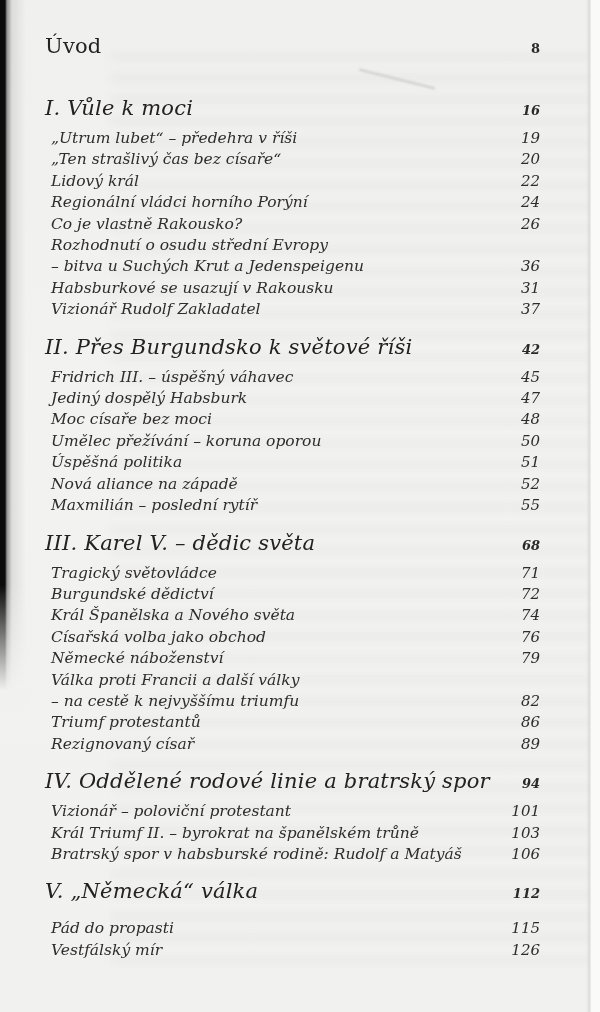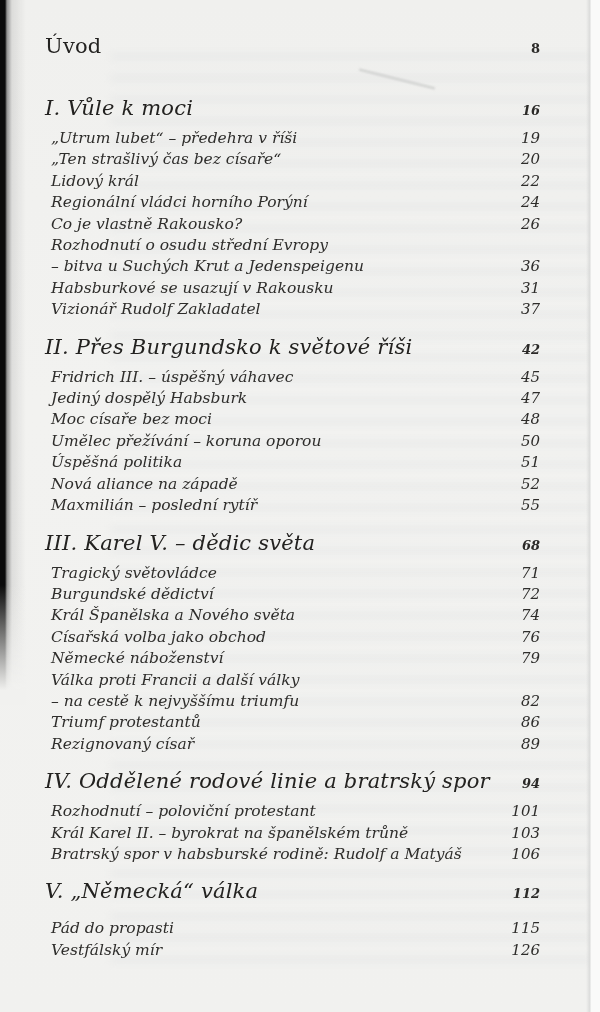--- a/index.html
+++ b/index.html
@@ -215,25 +215,25 @@
             </div>
           </div>
         </section>
         <section class="toc-section">
           <div class="h-row">
             <span class="h-title">IV. Oddělené rodové linie a bratrský spor</span>
             <span class="h-page">94</span>
           </div>
           <div class="entries">
             <div class="e-row">
-              <span class="e-title">Rozhodnutí – poloviční protestant</span>
+              <span class="e-title">Vizionář – poloviční protestant</span>
               <span class="e-page">101</span>
             </div>
             <div class="e-row">
-              <span class="e-title">Král Karel II. – byrokrat na španělském trůně</span>
+              <span class="e-title">Král Triumf II. – byrokrat na španělském trůně</span>
               <span class="e-page">103</span>
             </div>
             <div class="e-row">
               <span class="e-title">Bratrský spor v habsburské rodině: Rudolf a Matyáš</span>
               <span class="e-page">106</span>
             </div>
           </div>
         </section>
         <section class="toc-section">
           <div class="h-row">

